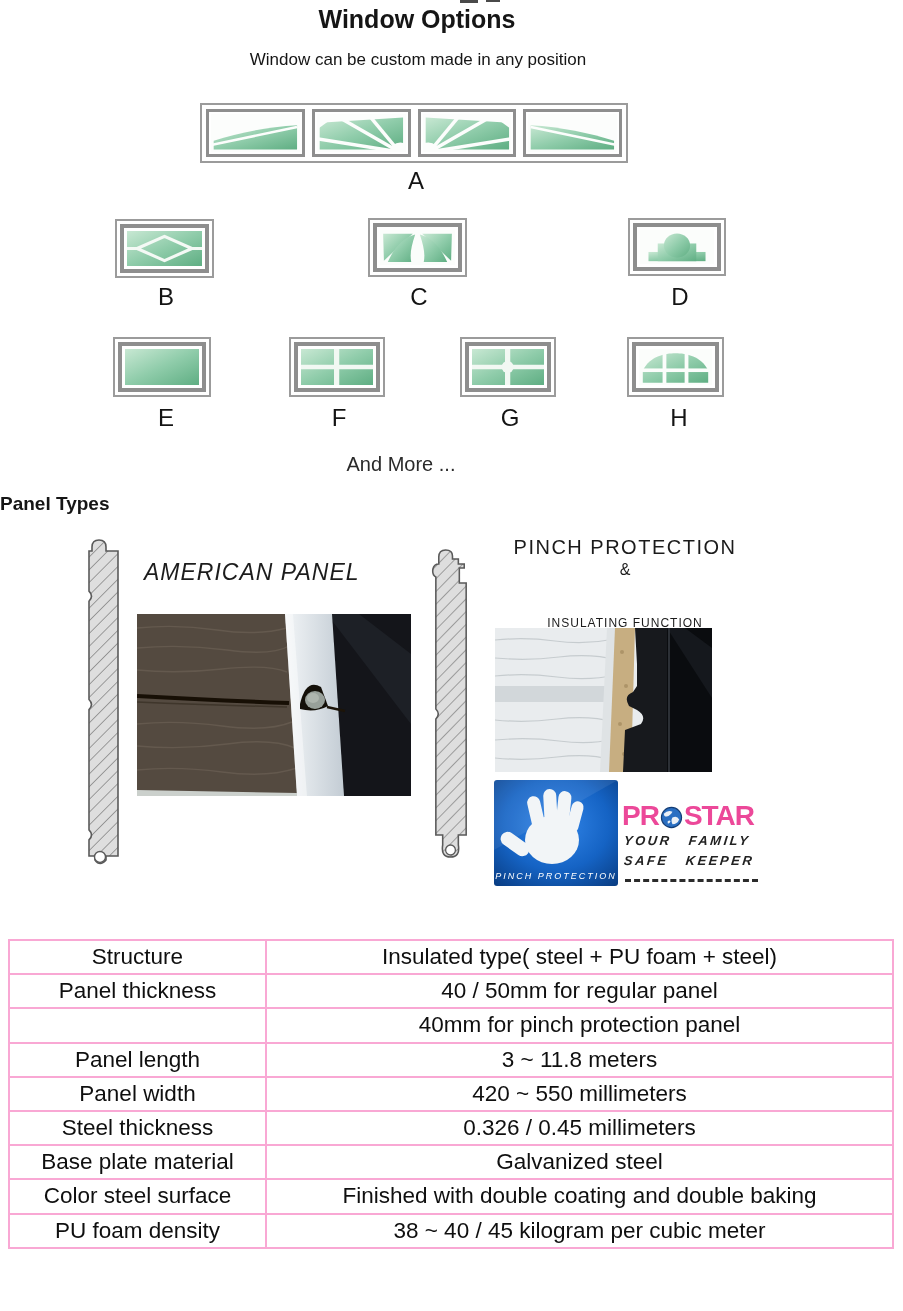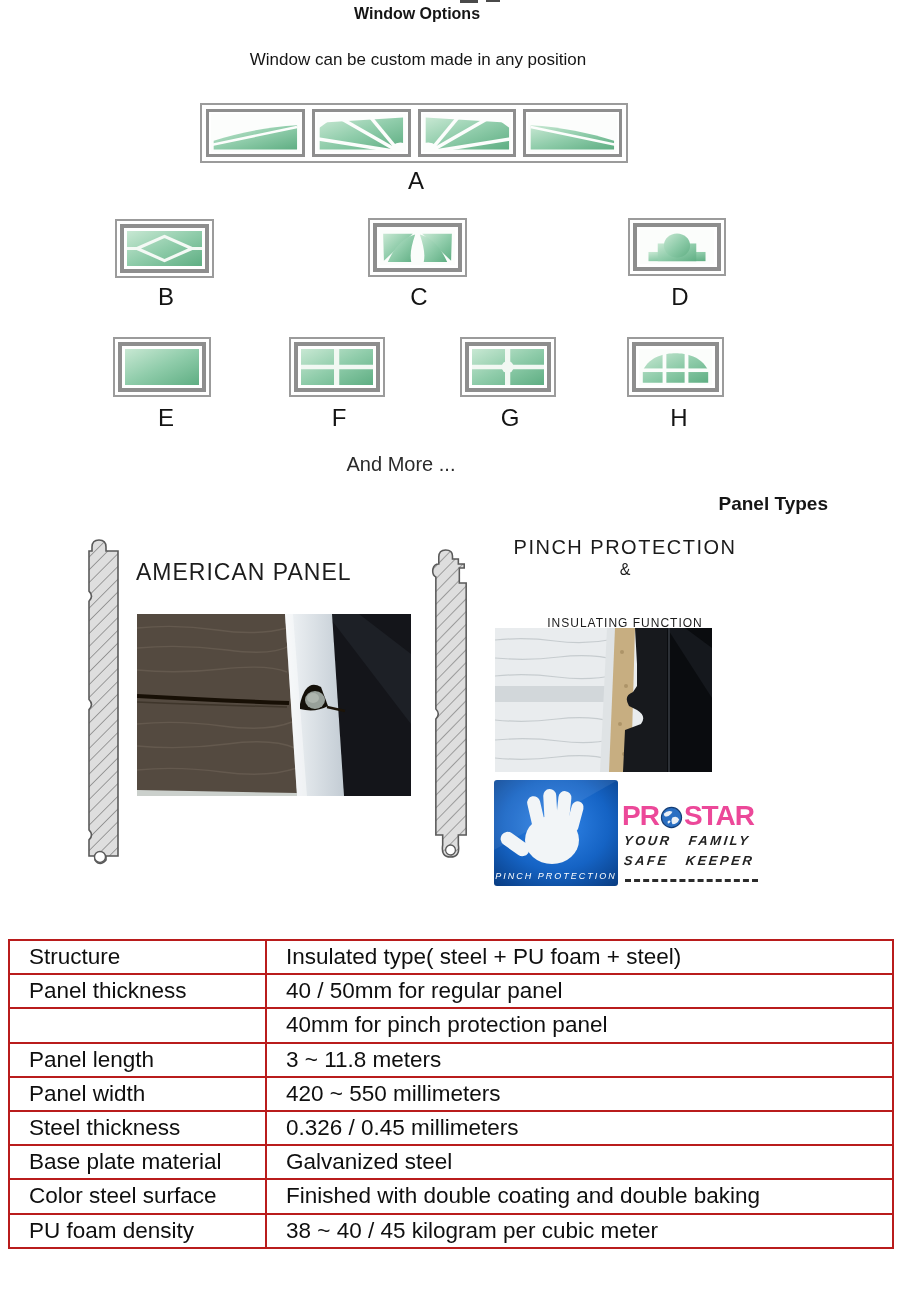--- a/index.html
+++ b/index.html
@@ -1,45 +1,45 @@
 <!DOCTYPE html>
 <html><head>
 <meta charset="utf-8">
 <style>
   html,body{margin:0;padding:0;background:#ffffff;}
   .page{position:relative;width:903px;height:1311px;background:#ffffff;overflow:hidden;
         font-family:"Liberation Sans",sans-serif;color:#151515;}
   .abs{position:absolute;}
   .artifact{position:absolute;top:0;height:3px;background:#4a4a4a;}
-  .title{left:0;top:5px;width:834px;text-align:center;font-size:16px;font-weight:bold;margin:0;}
+  .title{left:0;top:5px;width:834px;text-align:center;font-size:25px;font-weight:bold;margin:0;}
   .subtitle{left:0;top:50px;width:836px;text-align:center;font-size:17px;}
   .more{left:0;top:453px;width:802px;text-align:center;font-size:20px;color:#2a2a2a;}
-  .sectitle{left:0;top:493px;width:828px;text-align:right;font-size:19px;font-weight:bold;}
+  .sectitle{left:0;top:493px;width:828px;text-align:left;font-size:19px;font-weight:bold;}
   .spectitle{left:0;top:900px;width:900px;text-align:center;font-size:20px;font-weight:bold;}
   .wlabel{position:absolute;width:44px;text-align:center;font-size:24px;color:#141414;}
   
   .stripA{left:200px;top:103px;width:428px;height:60px;border:2px solid #9b9b9b;background:#fff;
           padding:4px;box-sizing:border-box;display:flex;gap:7px;}
   .paneA{flex:1;border:3px solid #8e8e8e;background:#fff;padding:2px;box-sizing:border-box;}
   .paneA svg{display:block;width:100%;height:100%;}
   .win{border:2px solid #9b9b9b;background:#fff;padding:3px;box-sizing:border-box;}
   .win-i{border:4px solid #8e8e8e;background:#fff;padding:3px;box-sizing:border-box;width:100%;height:100%;}
   .win-i svg{display:block;width:100%;height:100%;}
-  .amlabel{left:136px;top:559px;font-size:23px;letter-spacing:1px;color:#1c1c1c;white-space:nowrap;}
+  .amlabel{left:144px;top:559px;font-size:23px;letter-spacing:1px;color:#1c1c1c;white-space:nowrap;font-style:italic;}
   .pinchhead{left:480px;width:290px;text-align:center;color:#1b1b1b;}
   .photo svg{display:block;width:100%;height:100%;}
   .brand{left:622px;top:800px;width:150px;display:flex;align-items:center;font-size:28px;
          font-weight:bold;letter-spacing:-1px;color:#ec4899;white-space:nowrap;}
   .tag{left:624px;width:150px;font-size:13px;font-weight:bold;font-style:italic;letter-spacing:2.5px;
        word-spacing:11px;color:#222;transform:skewX(-6deg);white-space:nowrap;}
   .dash{left:625px;top:879px;width:133px;border-top:3px dashed #2b2b2b;height:0;}
   table.spec{position:absolute;left:8px;top:939px;width:886px;border-collapse:collapse;
              table-layout:fixed;font-size:22.5px;color:#0f0f0f;}
-  table.spec td{border:2px solid #b91c1c;height:32.2px;padding:0 19px;vertical-align:middle;
-                white-space:nowrap;overflow:hidden;}
+  table.spec td{border:2px solid #f9a8d4;height:32.2px;padding:0 7px;vertical-align:middle;
+                white-space:nowrap;overflow:hidden;text-align:center;}
 </style>
 </head>
 <body>
 
 <svg width="0" height="0" style="position:absolute">
   <defs>
     <linearGradient id="gg" x1="0" y1="0" x2="1" y2="1">
       <stop offset="0" stop-color="#c8e8d3"></stop>
         <stop offset="0.5" stop-color="#8fccaa"></stop>
         <stop offset="1" stop-color="#5fae83"></stop>

